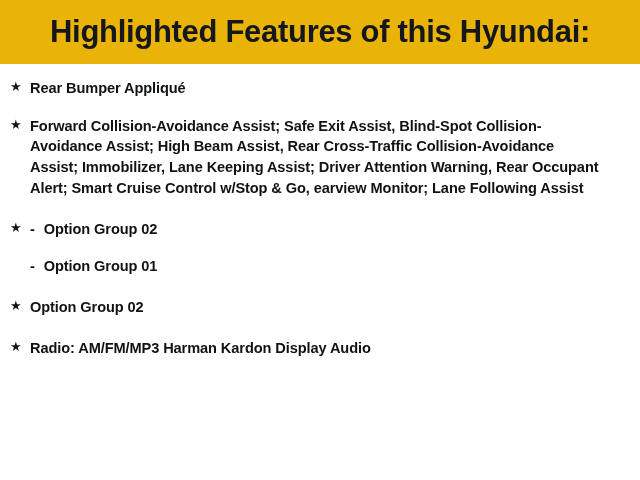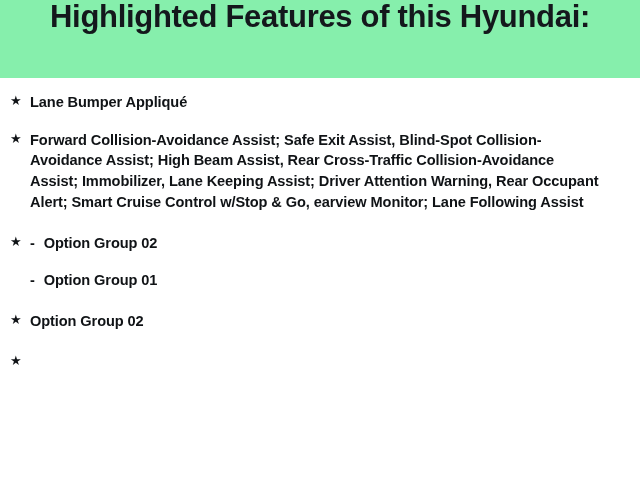--- a/index.html
+++ b/index.html
@@ -15,24 +15,24 @@
     overflow: hidden;
   }
   .page {
     position: relative;
     width: 640px;
     height: 480px;
     background: #ffffff;
   }
   .header-band {
     width: 640px;
-    height: 78px;
-    background: #86efac;
+    height: 64px;
+    background: #eab308;
     display: flex;
-    align-items: flex-start;
+    align-items: center;
     justify-content: center;
     box-sizing: border-box;
   }
   .header-title {
     font-size: 31px;
     font-weight: bold;
     color: #14181c;
     letter-spacing: -0.3px;
     text-align: center;
     line-height: 1.1;
@@ -84,21 +84,21 @@
 <div class="page">
 
   <div class="header-band">
     <div class="header-title">Highlighted Features of this Hyundai:</div>
   </div>
 
   <ul class="features-list">
 
     <li class="feature-item">
       <span class="bullet-star">★</span>
-      <span class="item-text">Lane Bumper Appliqué</span>
+      <span class="item-text">Rear Bumper Appliqué</span>
     </li>
 
     <li class="feature-item">
       <span class="bullet-star">★</span>
       <span class="item-text">Forward Collision-Avoidance Assist; Safe Exit Assist, Blind-Spot Collision-Avoidance Assist; High Beam Assist, Rear Cross-Traffic Collision-Avoidance Assist; Immobilizer, Lane Keeping Assist; Driver Attention Warning, Rear Occupant Alert; Smart Cruise Control w/Stop &amp; Go, earview Monitor; Lane Following Assist</span>
     </li>
 
     <li class="feature-item spacer-top">
       <span class="bullet-star">★</span>
     </li>
@@ -113,17 +113,18 @@
       <span class="item-text">Option Group 01</span>
     </li>
 
     <li class="feature-item spacer-top">
       <span class="bullet-star">★</span>
       <span class="item-text">Option Group 02</span>
     </li>
 
     <li class="feature-item spacer-top">
       <span class="bullet-star">★</span>
+      <span class="item-text">Radio: AM/FM/MP3 Harman Kardon Display Audio</span>
     </li>
 
   </ul>
 
 </div>
 
 </body></html>

